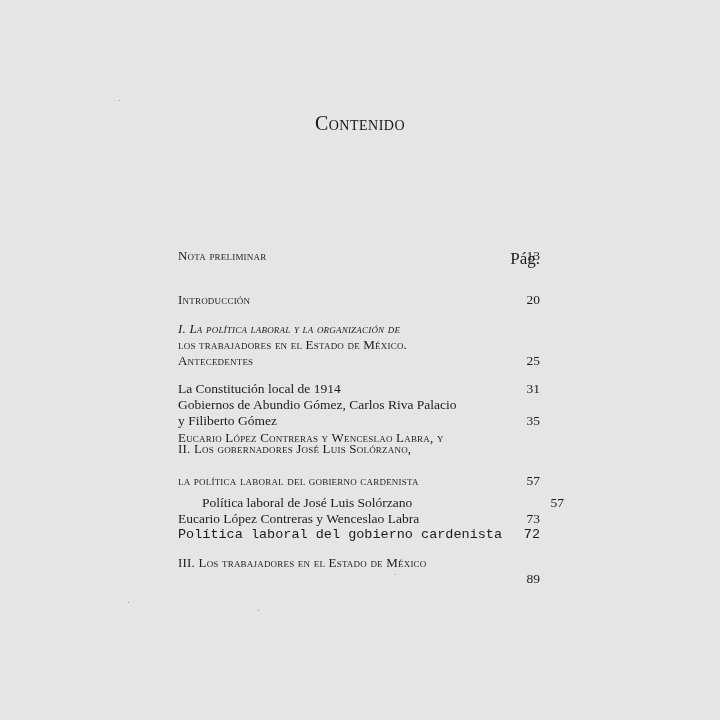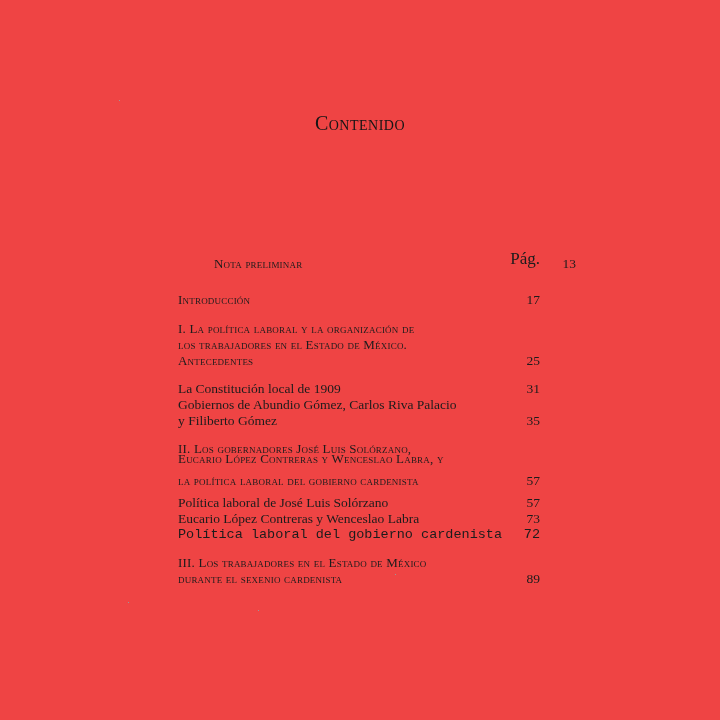--- a/index.html
+++ b/index.html
@@ -12,21 +12,21 @@
       height: 720px;
       position: relative;
       overflow: hidden;
       font-family: "Liberation Serif", "DejaVu Serif", serif;
       color: #1c1c1c;
     }
     .page {
       position: absolute;
       left: 0; top: 0;
       width: 720px; height: 720px;
-      background: #ef4444;
+      background: #e5e5e5;
     }
     .title {
       position: absolute;
       left: 0;
       width: 720px;
       top: 112px;
       text-align: center;
       font-size: 20px;
       font-variant: small-caps;
       letter-spacing: 0.5px;
@@ -76,85 +76,84 @@
 <body>
 
 <div class="page">
 
   <div class="title">Contenido</div>
 
   <div class="toc">
 
     <div class="pag-header" style="top:249px;">Pág.</div>
 
-    <div class="line" style="top:256px;margin-left:36px;">
+    <div class="line" style="top:248px;">
       <span class="text sc">Nota preliminar</span>
       <span class="page-num">13</span>
     </div>
 
     <div class="line" style="top:292px;">
       <span class="text sc">Introducción</span>
-      <span class="page-num">17</span>
+      <span class="page-num">20</span>
     </div>
 
-    <div class="line" style="top:321px;">
+    <div class="line" style="top:321px;font-style:italic;">
       <span class="text sc">I. La política laboral y la organización de</span>
     </div>
     <div class="line" style="top:337px;">
       <span class="text sc">los trabajadores en el Estado de México.</span>
     </div>
     <div class="line" style="top:353px;">
       <span class="text sc">Antecedentes</span>
       <span class="page-num">25</span>
     </div>
 
     <div class="line" style="top:381px;">
-      <span class="text">La Constitución local de 1909</span>
+      <span class="text">La Constitución local de 1914</span>
       <span class="page-num">31</span>
     </div>
 
     <div class="line" style="top:397px;">
       <span class="text">Gobiernos de Abundio Gómez, Carlos Riva Palacio</span>
     </div>
     <div class="line" style="top:413px;">
       <span class="text">y Filiberto Gómez</span>
       <span class="page-num">35</span>
     </div>
 
     <div class="line" style="top:441px;">
       <span class="text sc">II. Los gobernadores José Luis Solórzano,</span>
     </div>
-    <div class="line" style="top:451px;">
+    <div class="line" style="top:430px;">
       <span class="text sc">Eucario López Contreras y Wenceslao Labra, y</span>
     </div>
     <div class="line" style="top:473px;font-family:Liberation Serif, serif;">
       <span class="text sc">la política laboral del gobierno cardenista</span>
       <span class="page-num">57</span>
     </div>
 
-    <div class="line" style="top:495px;">
+    <div class="line" style="top:495px;margin-left:24px;">
       <span class="text">Política laboral de José Luis Solórzano</span>
       <span class="page-num">57</span>
     </div>
 
     <div class="line" style="top:511px;text-decoration:underline;">
       <span class="text">Eucario López Contreras y Wenceslao Labra</span>
       <span class="page-num">73</span>
     </div>
 
     <div class="line" style="top:527px;font-family:Liberation Mono, monospace;">
       <span class="text">Política laboral del gobierno cardenista</span>
       <span class="page-num">72</span>
     </div>
 
     <div class="line" style="top:555px;">
       <span class="text sc">III. Los trabajadores en el Estado de México</span>
     </div>
     <div class="line" style="top:571px;">
-      <span class="text sc">durante el sexenio cardenista</span>
       <span class="page-num">89</span>
     </div>
 
   </div>
 
   <div class="speck" style="left:119px; top:100px;"></div>
   <div class="speck" style="left:128px; top:602px;"></div>
   <div class="speck" style="left:258px; top:610px;"></div>
   <div class="speck" style="left:395px; top:574px;"></div>
 </div>

